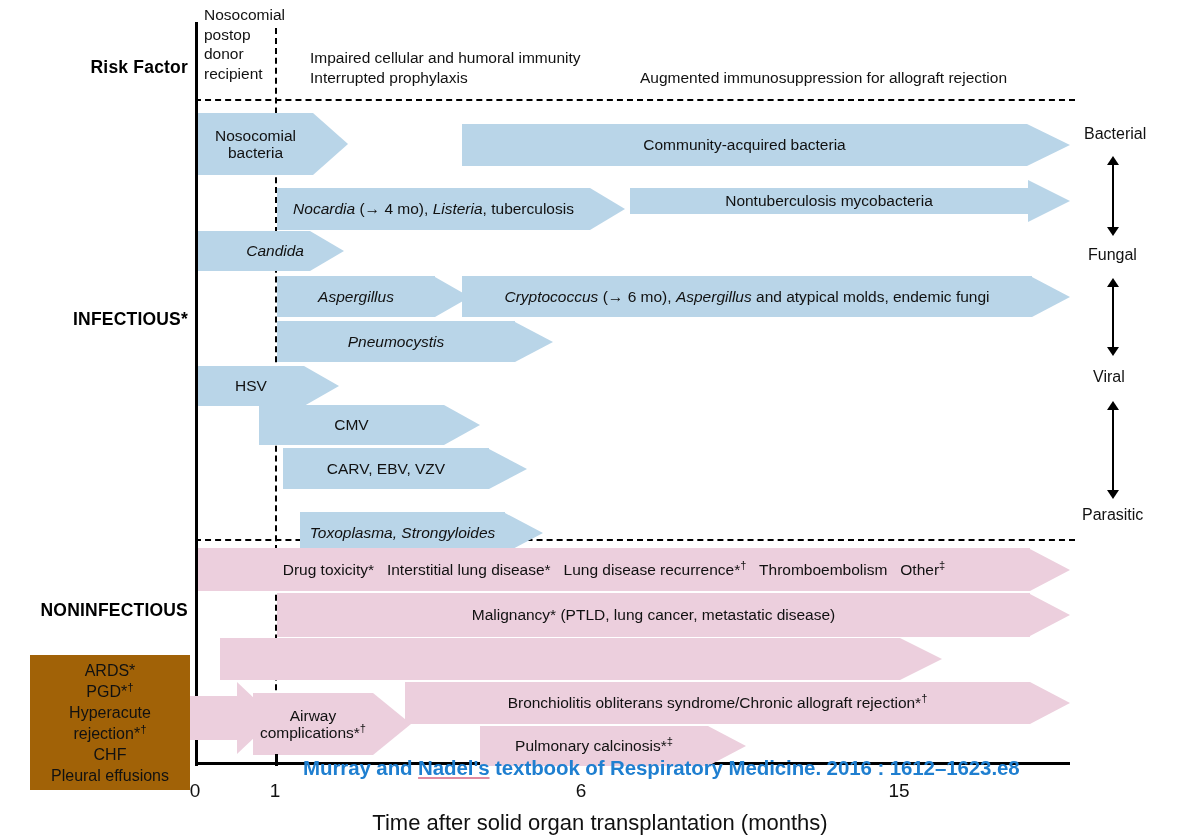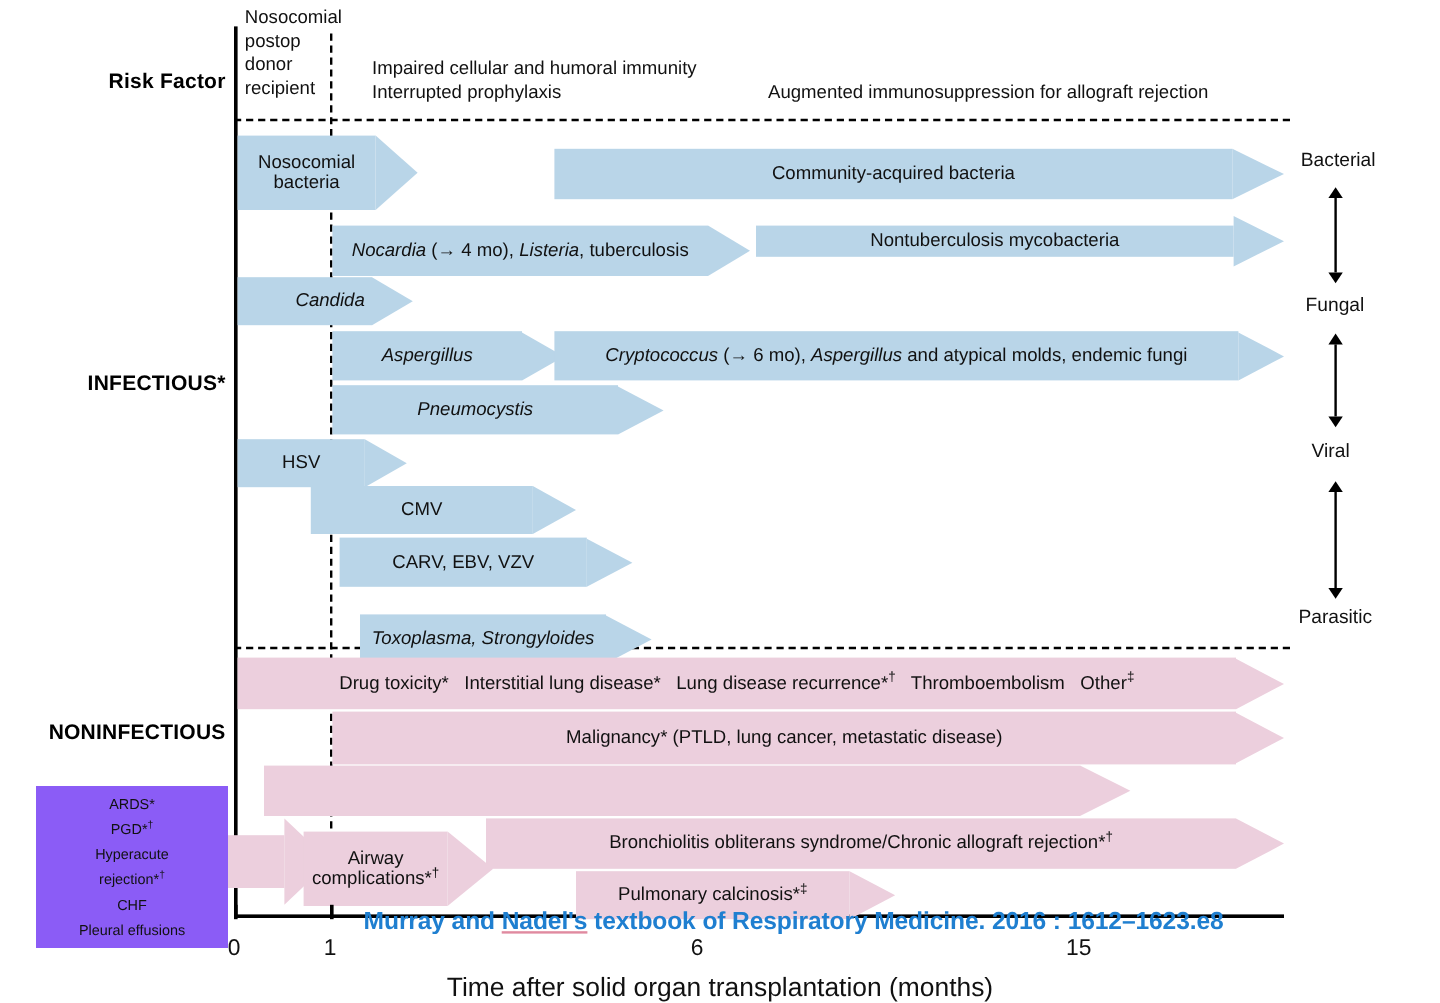--- a/index.html
+++ b/index.html
@@ -37,21 +37,21 @@
   .pink .body{background:#eccfdd;}
 
   
   .dbl{position:absolute;width:2px;background:#000;}
   .dbl:before,.dbl:after{content:"";position:absolute;left:50%;transform:translateX(-50%);
       width:0;height:0;border-left:6px solid transparent;border-right:6px solid transparent;}
   .dbl:before{top:-9px;border-bottom:9px solid #000;}
   .dbl:after{bottom:-9px;border-top:9px solid #000;}
 
   
-  .ards{position:absolute;background:#8b5cf6;text-align:center;font-size:12px;
+  .ards{position:absolute;background:#a16207;text-align:center;font-size:16px;
         line-height:21px;color:#111;display:flex;align-items:center;justify-content:center;}
 
   
   .tick{position:absolute;width:2.5px;background:#000;}
   .ticklabel{position:absolute;font-size:19px;color:#111;text-align:center;}
   .axistitle{position:absolute;font-size:22px;color:#111;text-align:center;width:100%;}
 
   
   .citation{position:absolute;font-size:20.5px;font-weight:bold;color:#1f7fd0;
             white-space:nowrap;letter-spacing:-0.1px;}

